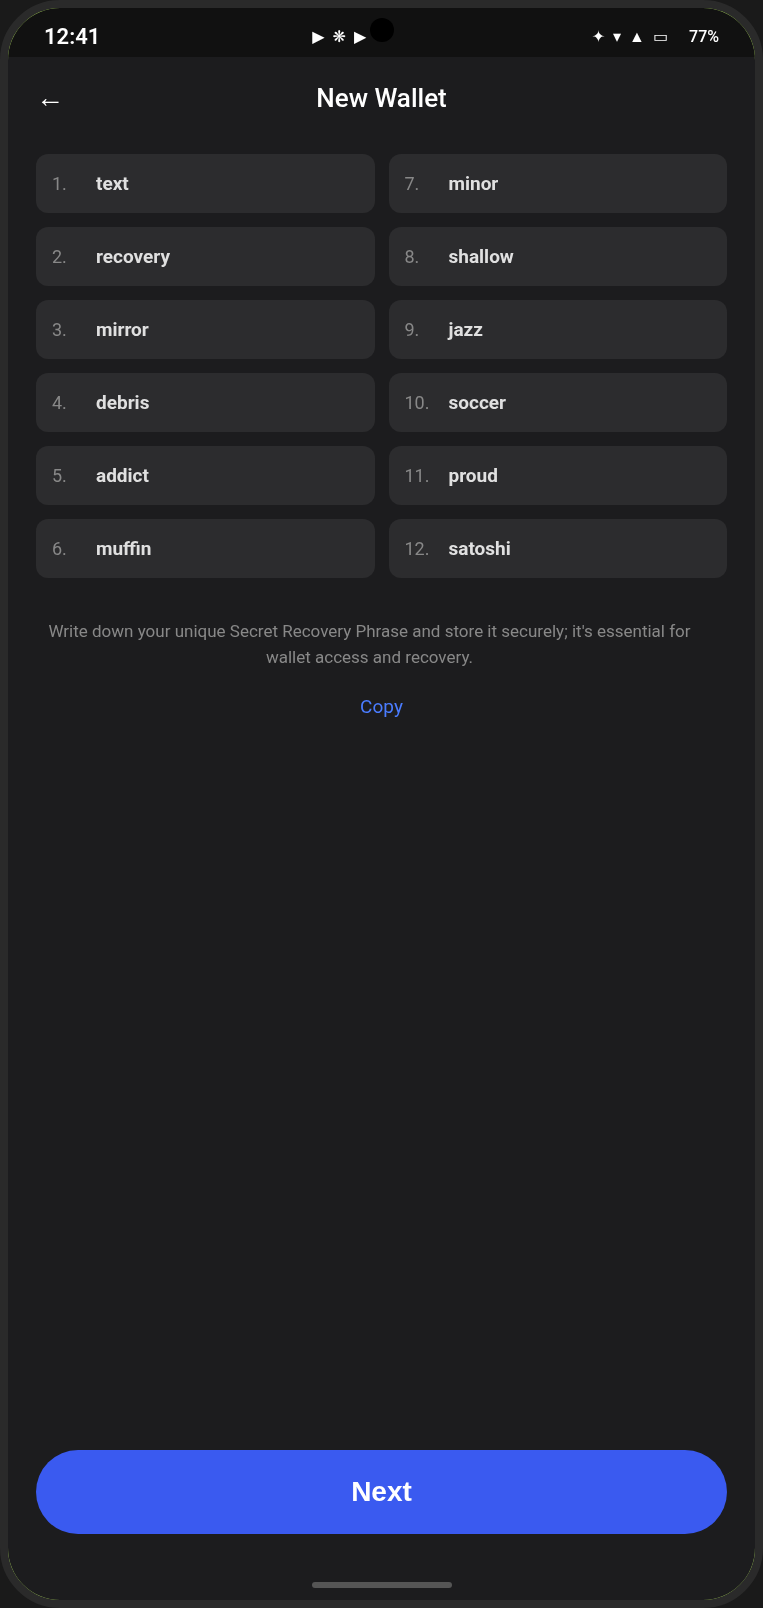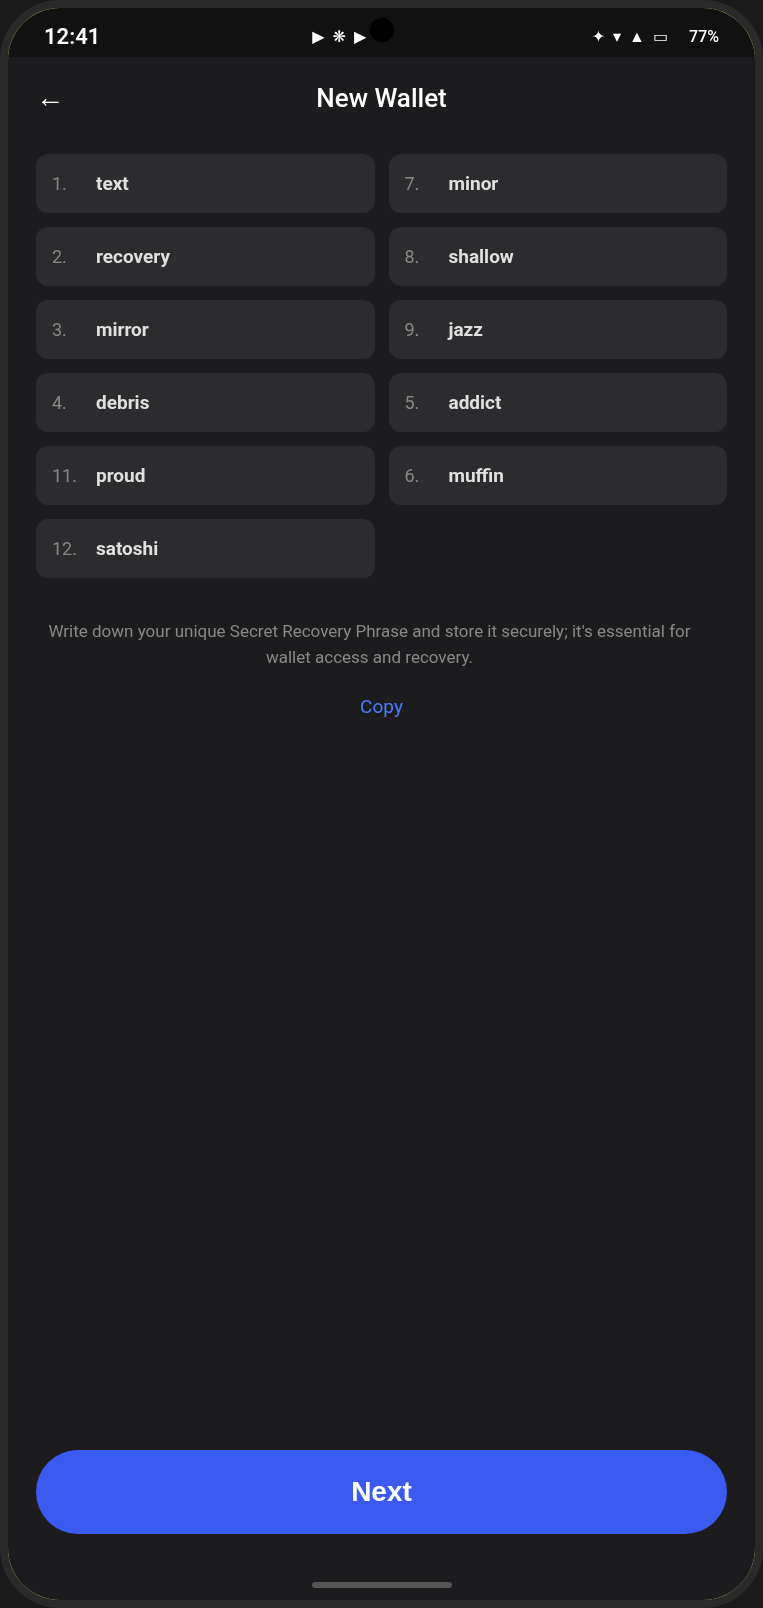--- a/index.html
+++ b/index.html
@@ -244,20 +244,24 @@
         </div>
         <div class="word-cell">
           <span class="word-number">9.</span>
           <span class="word-text">jazz</span>
         </div>
         <div class="word-cell">
           <span class="word-number">4.</span>
           <span class="word-text">debris</span>
         </div>
         <div class="word-cell">
+          <span class="word-number">10.</span>
+          <span class="word-text">soccer</span>
+        </div>
+        <div class="word-cell">
           <span class="word-number">5.</span>
           <span class="word-text">addict</span>
         </div>
         <div class="word-cell">
           <span class="word-number">11.</span>
           <span class="word-text">proud</span>
         </div>
         <div class="word-cell">
           <span class="word-number">6.</span>
           <span class="word-text">muffin</span>

